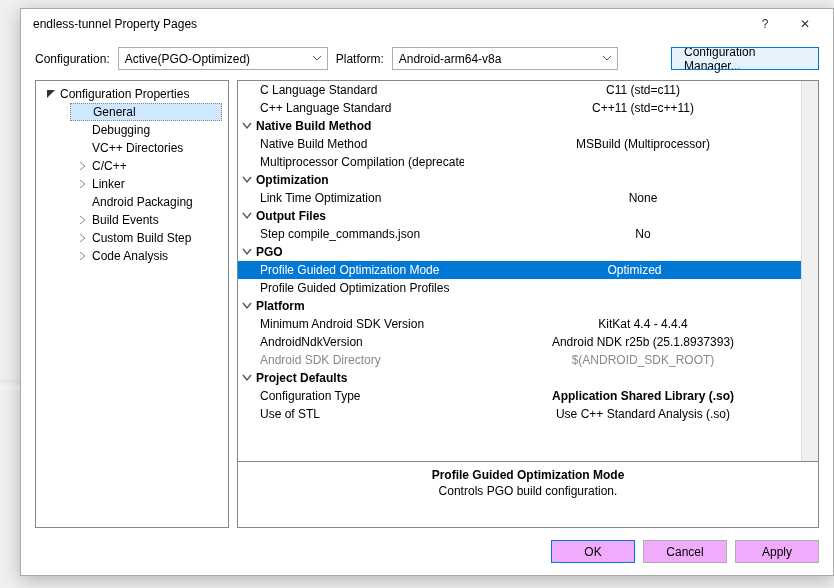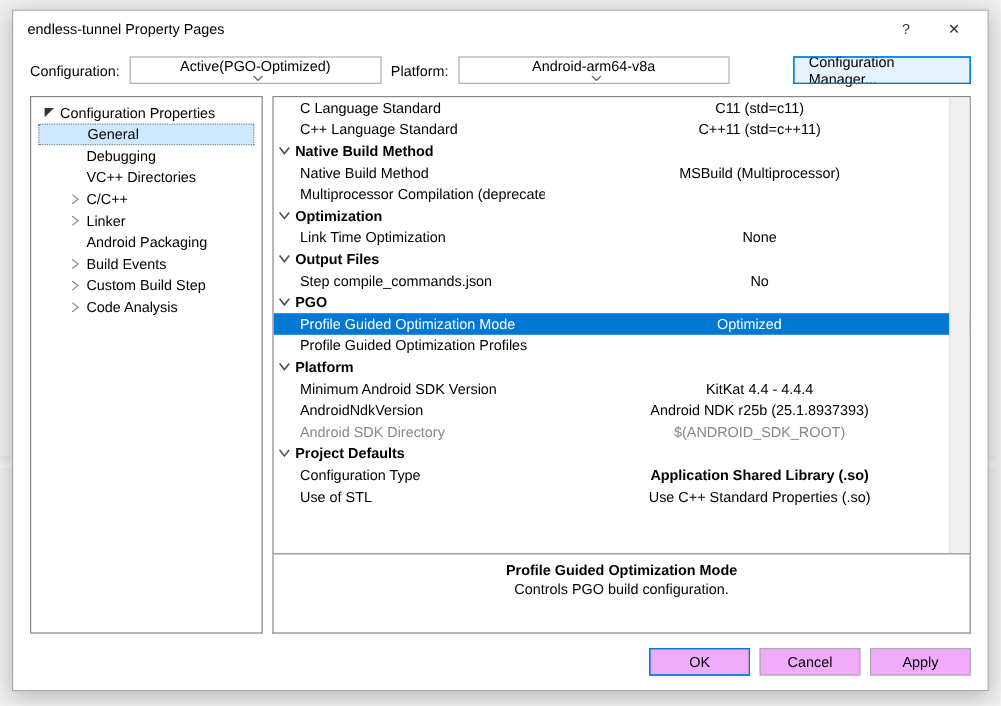--- a/index.html
+++ b/index.html
@@ -1,34 +1,34 @@
 <!DOCTYPE html>
 <html><head>
 <meta charset="utf-8">
 <style>
 * { box-sizing: border-box; font-family: "Segoe UI", Tahoma, sans-serif; font-size: 12px; }
 body { margin: 0; background: #f0f0f0; width: 834px; height: 588px; overflow: hidden; }
-.dialog { position: absolute; left: 10px; top: 8px; width: 814px; height: 568px; background: #fff; border: 1px solid #aaa; box-shadow: 0 4px 18px rgba(0,0,0,0.25); }
+.dialog { position: absolute; left: 20px; top: 8px; width: 814px; height: 568px; background: #fff; border: 1px solid #aaa; box-shadow: 0 4px 18px rgba(0,0,0,0.25); }
 .titlebar { height: 30px; display: flex; align-items: center; padding: 0 8px 0 12px; }
 .titlebar .title { flex: 1; color: #000; }
 .titlebar .tbtn { width: 40px; height: 30px; display: flex; align-items: center; justify-content: center; color: #333; cursor: pointer; }
 .controls-row { display: flex; align-items: center; gap: 8px; padding: 8px 14px 4px 14px; }
 .controls-row label { color: #000; }
-.select { border: 1px solid #adadad; background: #fff; height: 23px; display: flex; align-items: center; padding: 0 6px; cursor: pointer; flex-direction: column; }
+.select { border: 1px solid #adadad; background: #fff; height: 23px; display: flex; align-items: center; padding: 0 6px; cursor: pointer; }
 .select .selval { flex: 1; white-space: nowrap; overflow: hidden; }
 .chev { margin-left: 4px; }
 .btn { border: 1px solid #adadad; background: #e1e1e1; height: 23px; padding: 0 12px; display: inline-flex; align-items: center; cursor: pointer; }
 .btn.focus { border: 1px solid #0078d7; outline: 1px solid #0078d7; outline-offset: -1px; background: #e5f1fb; }
 .body { display: flex; padding: 6px 14px 0 14px; gap: 8px; height: 454px; }
 .tree-pane { width: 194px; border: 1px solid #828790; overflow: auto; background: #fff; }
 .tree { padding: 4px 6px; }
 .tree-item { height: 18px; display: flex; align-items: center; gap: 4px; cursor: pointer; padding-left: 4px; color: #000; }
 .tree-item.sel { background: #cde8ff; border: 1px dotted #888; }
 .twisty { display: inline-flex; width: 10px; justify-content: center; color: #555; }
-.indent1 { padding-left: 26px; }
+.indent1 { padding-left: 8px; margin-left: 28px; }
 .right-pane { flex: 1; display: flex; flex-direction: column; text-align: center; }
 .grid { flex: 1; border: 1px solid #828790; overflow: hidden; position: relative; }
 .grid-body { position: absolute; left:0; right:0; top:0; bottom:0; overflow: hidden; }
 .row { display: flex; align-items: center; height: 18px; }
 .row .col1 { width: 226px; padding-left: 2px; display: flex; align-items: center; gap: 2px; overflow: hidden; white-space: nowrap; }
 .row .col2 { flex: 1; padding-left: 4px; white-space: nowrap; overflow: hidden; }
 .row.group .col1 { font-weight: bold; }
 .row.group .twisty { width: 14px; }
 .row.item .col1 { padding-left: 22px; }
 .row.selected { background: #0078d4; color: #fff; }
@@ -268,21 +268,21 @@
                 <span>Project Defaults</span>
               </div>
               <div class="col2"></div>
             </div>
             <div class="row item bold">
               <div class="col1">Configuration Type</div>
               <div class="col2">Application Shared Library (.so)</div>
             </div>
             <div class="row item">
               <div class="col1">Use of STL</div>
-              <div class="col2">Use C++ Standard Properties (.so)</div>
+              <div class="col2">Use C++ Standard Analysis (.so)</div>
             </div>
           </div>
         <div class="scrollbar"></div>
       </div>
       <div class="desc">
         <div class="dtitle">Profile Guided Optimization Mode</div>
         <div>Controls PGO build configuration.</div>
       </div>
     </div>
   </div>

